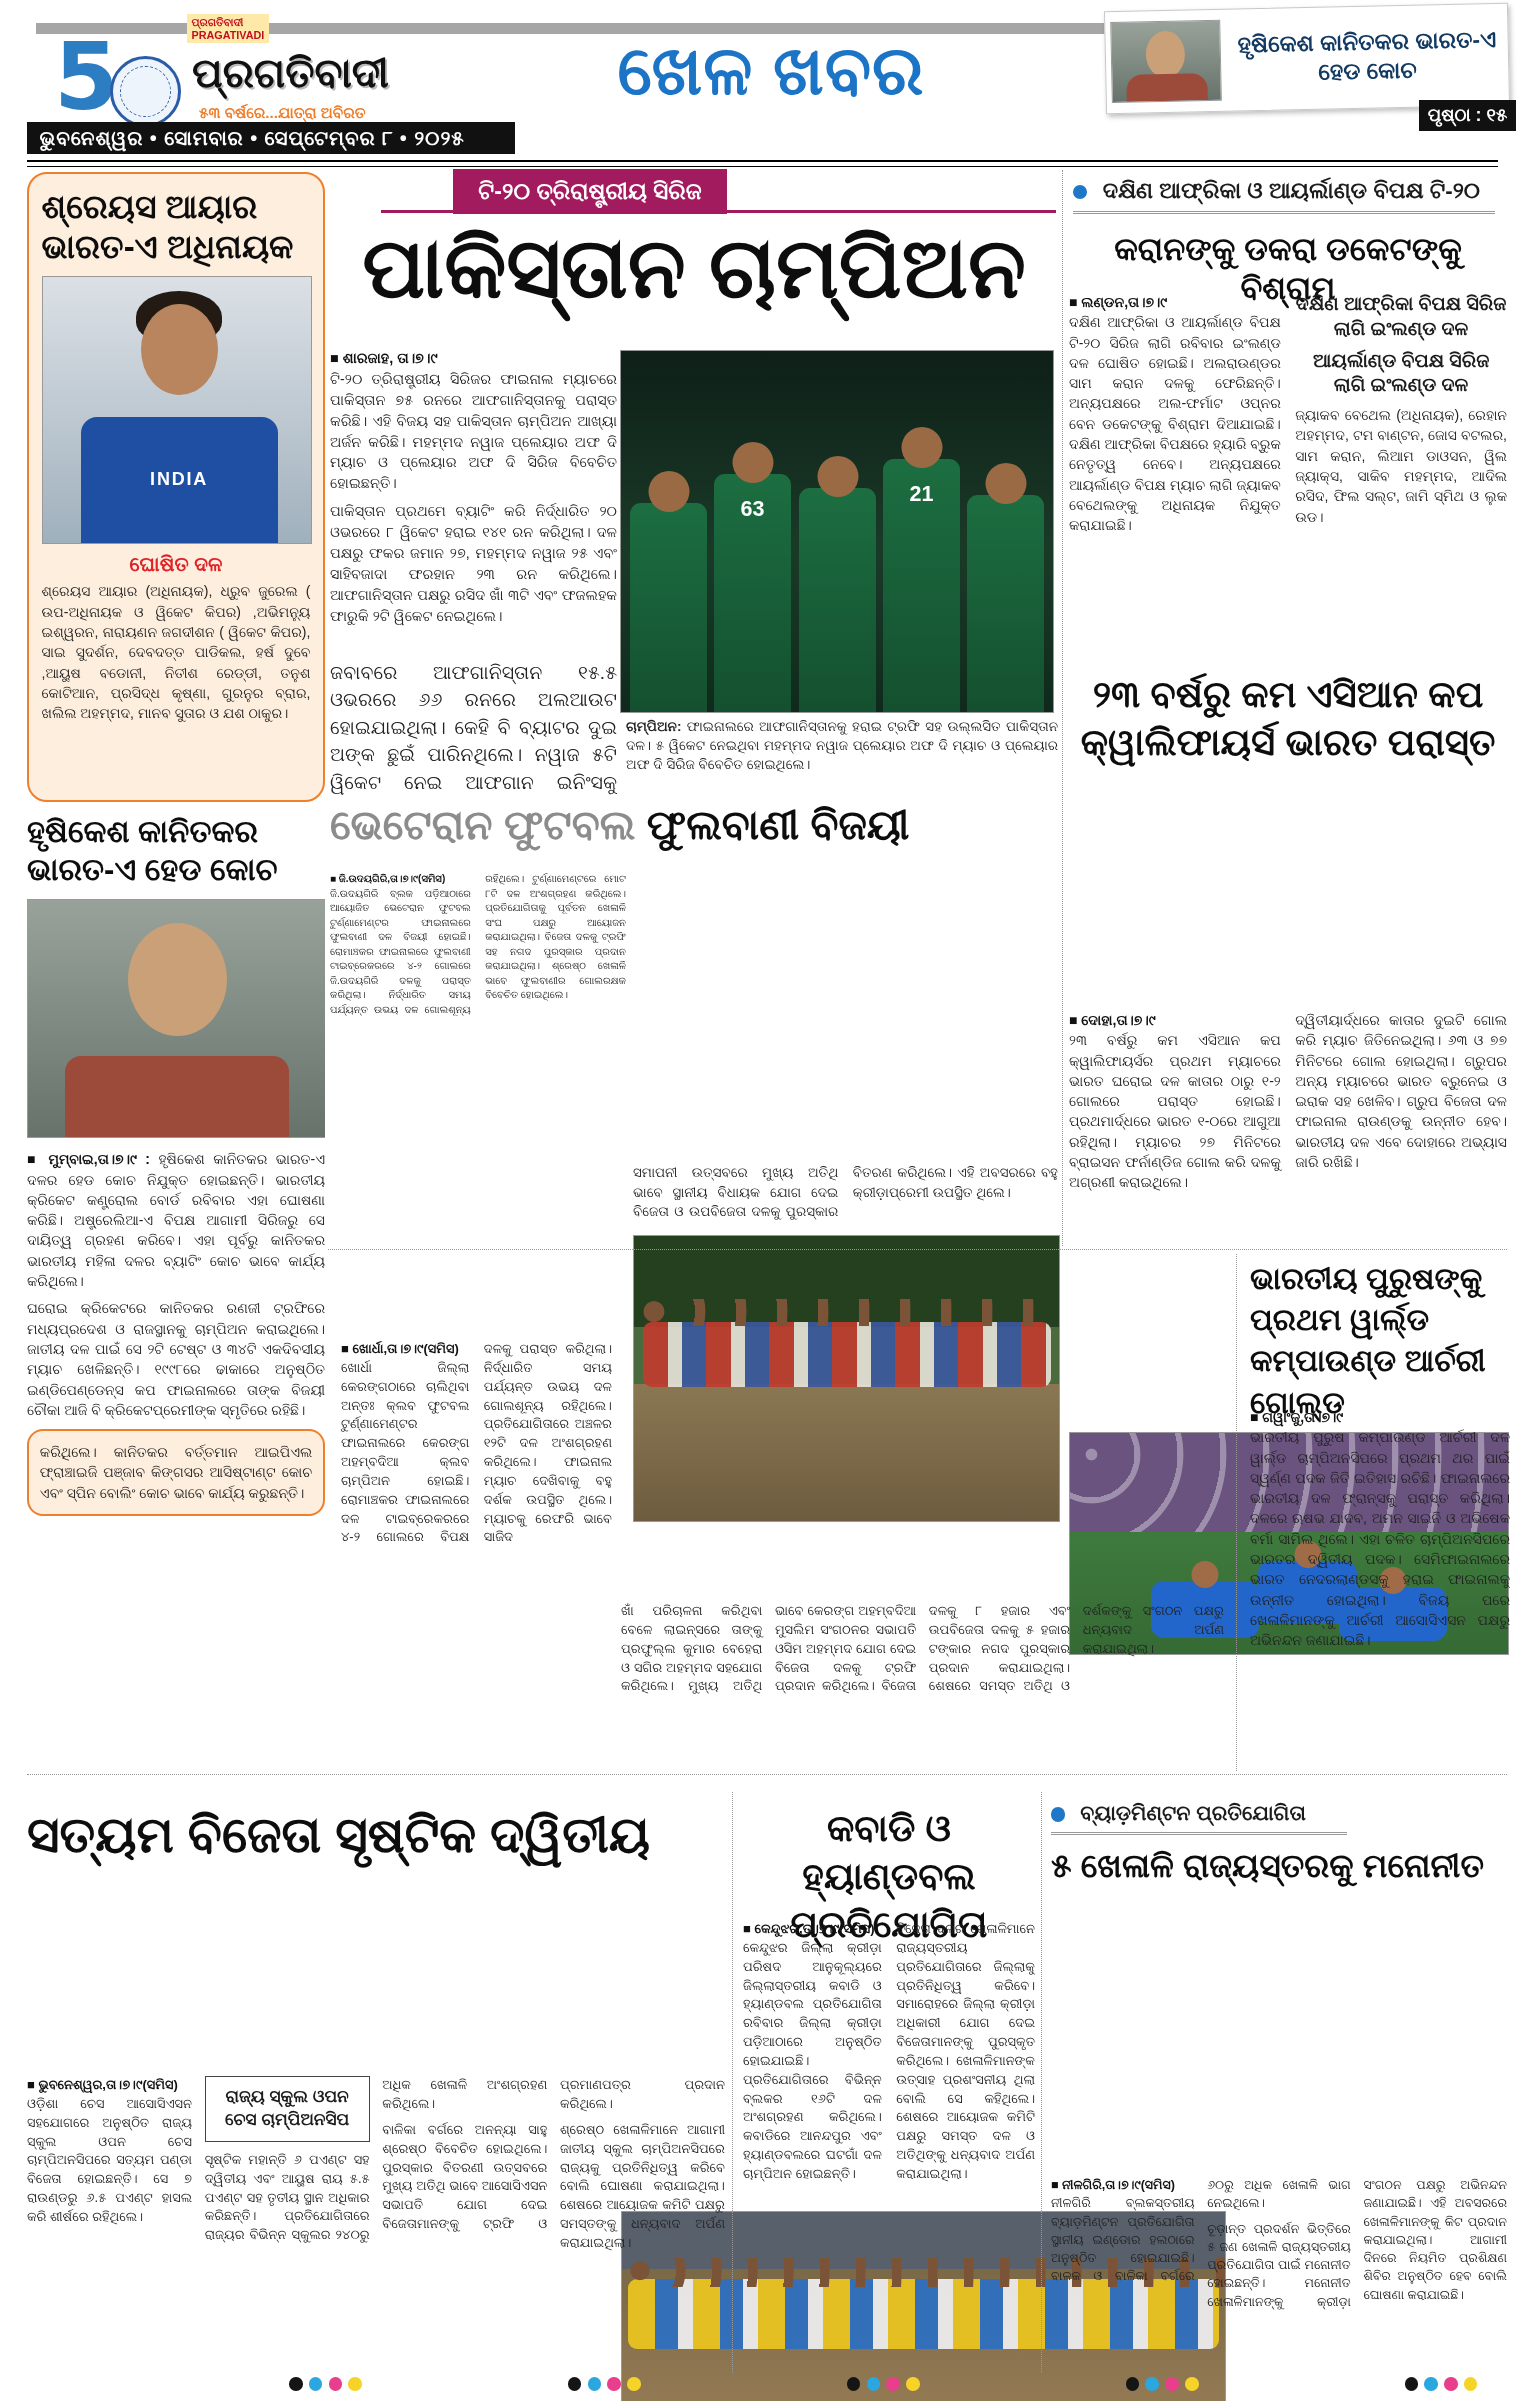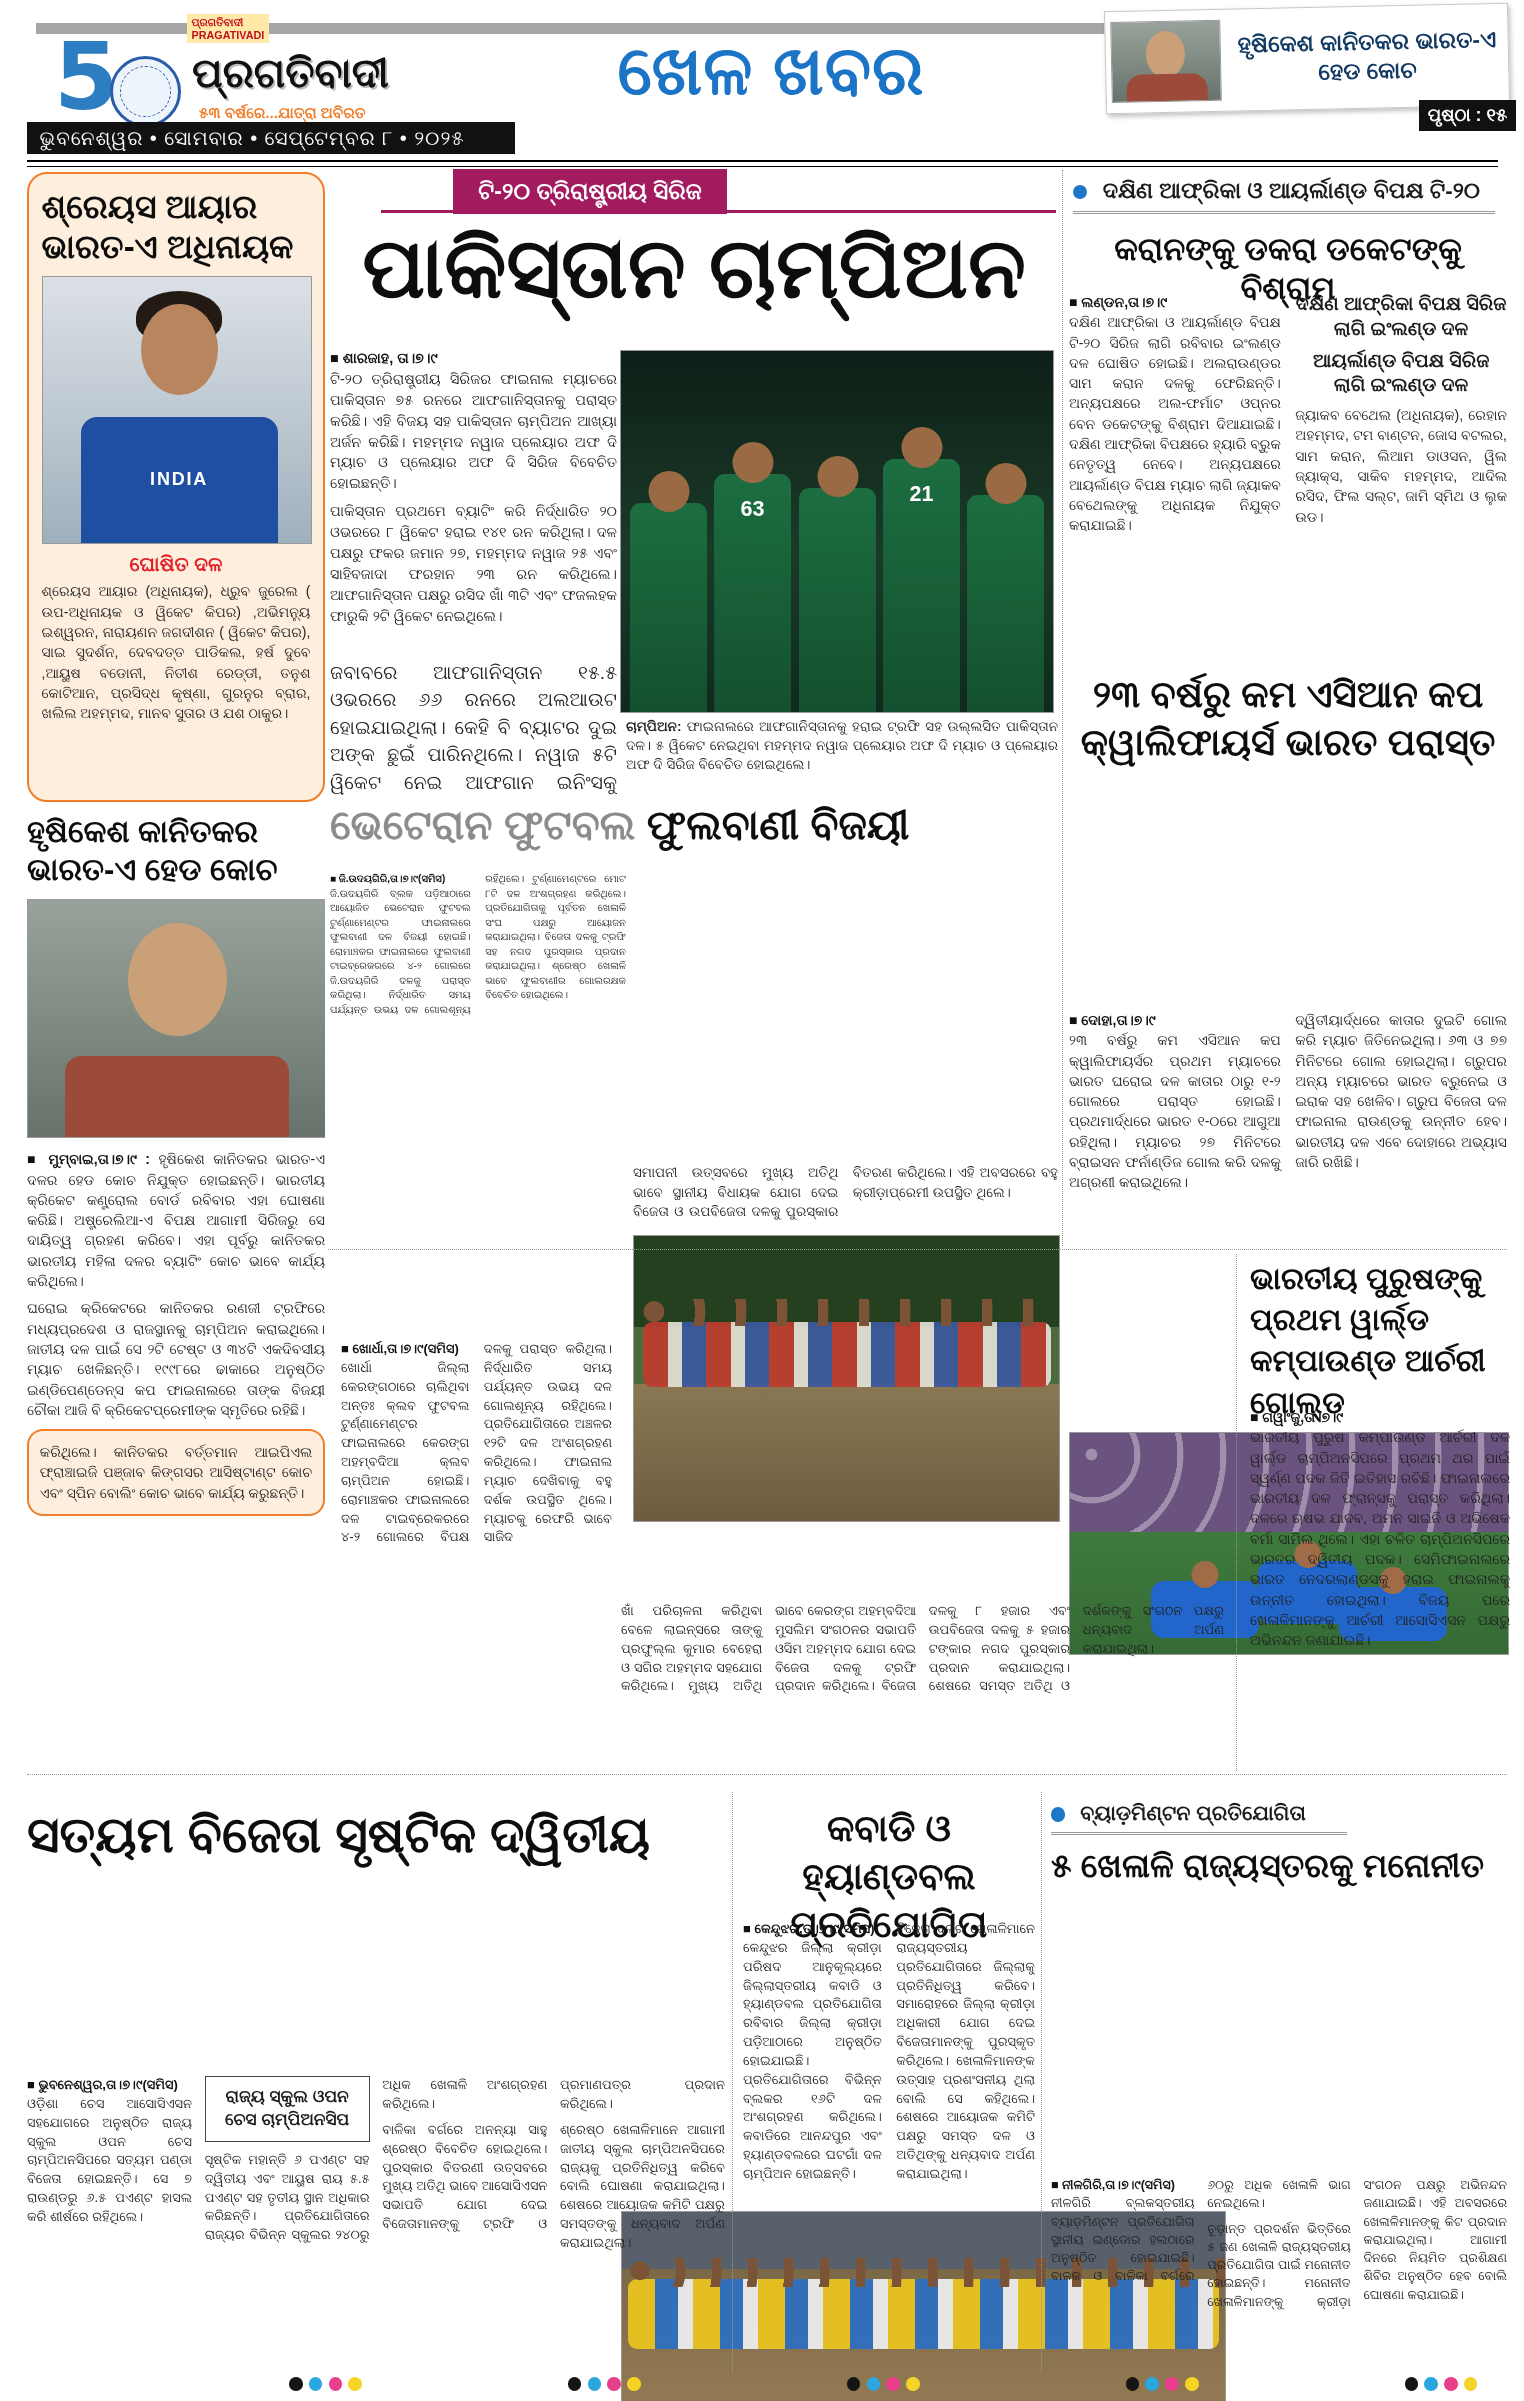--- a/index.html
+++ b/index.html
@@ -13,21 +13,21 @@
   .emblem::before{content:"";position:absolute;inset:7.2px;border:1.8px dashed #2a5ca8;border-radius:50%;}
   .mini-tag{font-size:10.8px;font-weight:bold;color:#c01020;line-height:1.15;background:#ffe9a8;padding:1.8px 4.5px;}
   .years{font-size:10px;font-weight:bold;color:#2a5ca8;letter-spacing:1.8px;}
   .logo-main{font-size:41px;font-weight:bold;color:#101010;text-shadow:1.8px 1.8px 0 #bbb;}
   .tagline{font-size:15.2px;font-weight:bold;color:#f07d28;}
   .khela{font-size:68px;font-weight:bold;color:#1b74c5;text-align:center;letter-spacing:0.9px;}
   .promo-card{background:#fff;border:0.9px solid #c8c8c8;box-shadow:1.8px 2.7px 5.4px rgba(0,0,0,.25);
               transform:rotate(-1.2deg);display:flex;align-items:center;gap:10.8px;padding:5.4px;}
   .promo-text{font-size:23px;font-weight:bold;color:#123a63;line-height:1.3;text-align:center;flex:1;}
   .page-box{background:#111;color:#fff;font-size:18px;font-weight:bold;display:flex;align-items:center;justify-content:center;}
-  .dateline{background:#111;color:#fff;font-size:20px;font-weight:normal;display:flex;align-items:center;padding-left:12.6px;letter-spacing:0.9px;}
+  .dateline{background:#111;color:#fff;font-size:20px;font-weight:bold;display:flex;align-items:center;padding-left:12.6px;letter-spacing:0.9px;}
   .rule2{border-top:2.7px solid #000;border-bottom:0.9px solid #000;height:3.6px;}
   
   .hl{font-weight:bold;color:#0d0d0d;line-height:1.22;}
   .body{font-size:14px;line-height:1.45;text-align:justify;color:#222;margin:0 0 7.2px 0;}
   .byline{font-weight:bold;color:#111;}
   .cols2{columns:2;column-gap:14.4px;}
   .cols3{columns:3;column-gap:12.6px;}
   .cols4{columns:4;column-gap:12.6px;}
   .vdot{border-left:1.8px dotted #999;width:0;}
   .hdot{border-top:1.8px dotted #999;height:0;}

